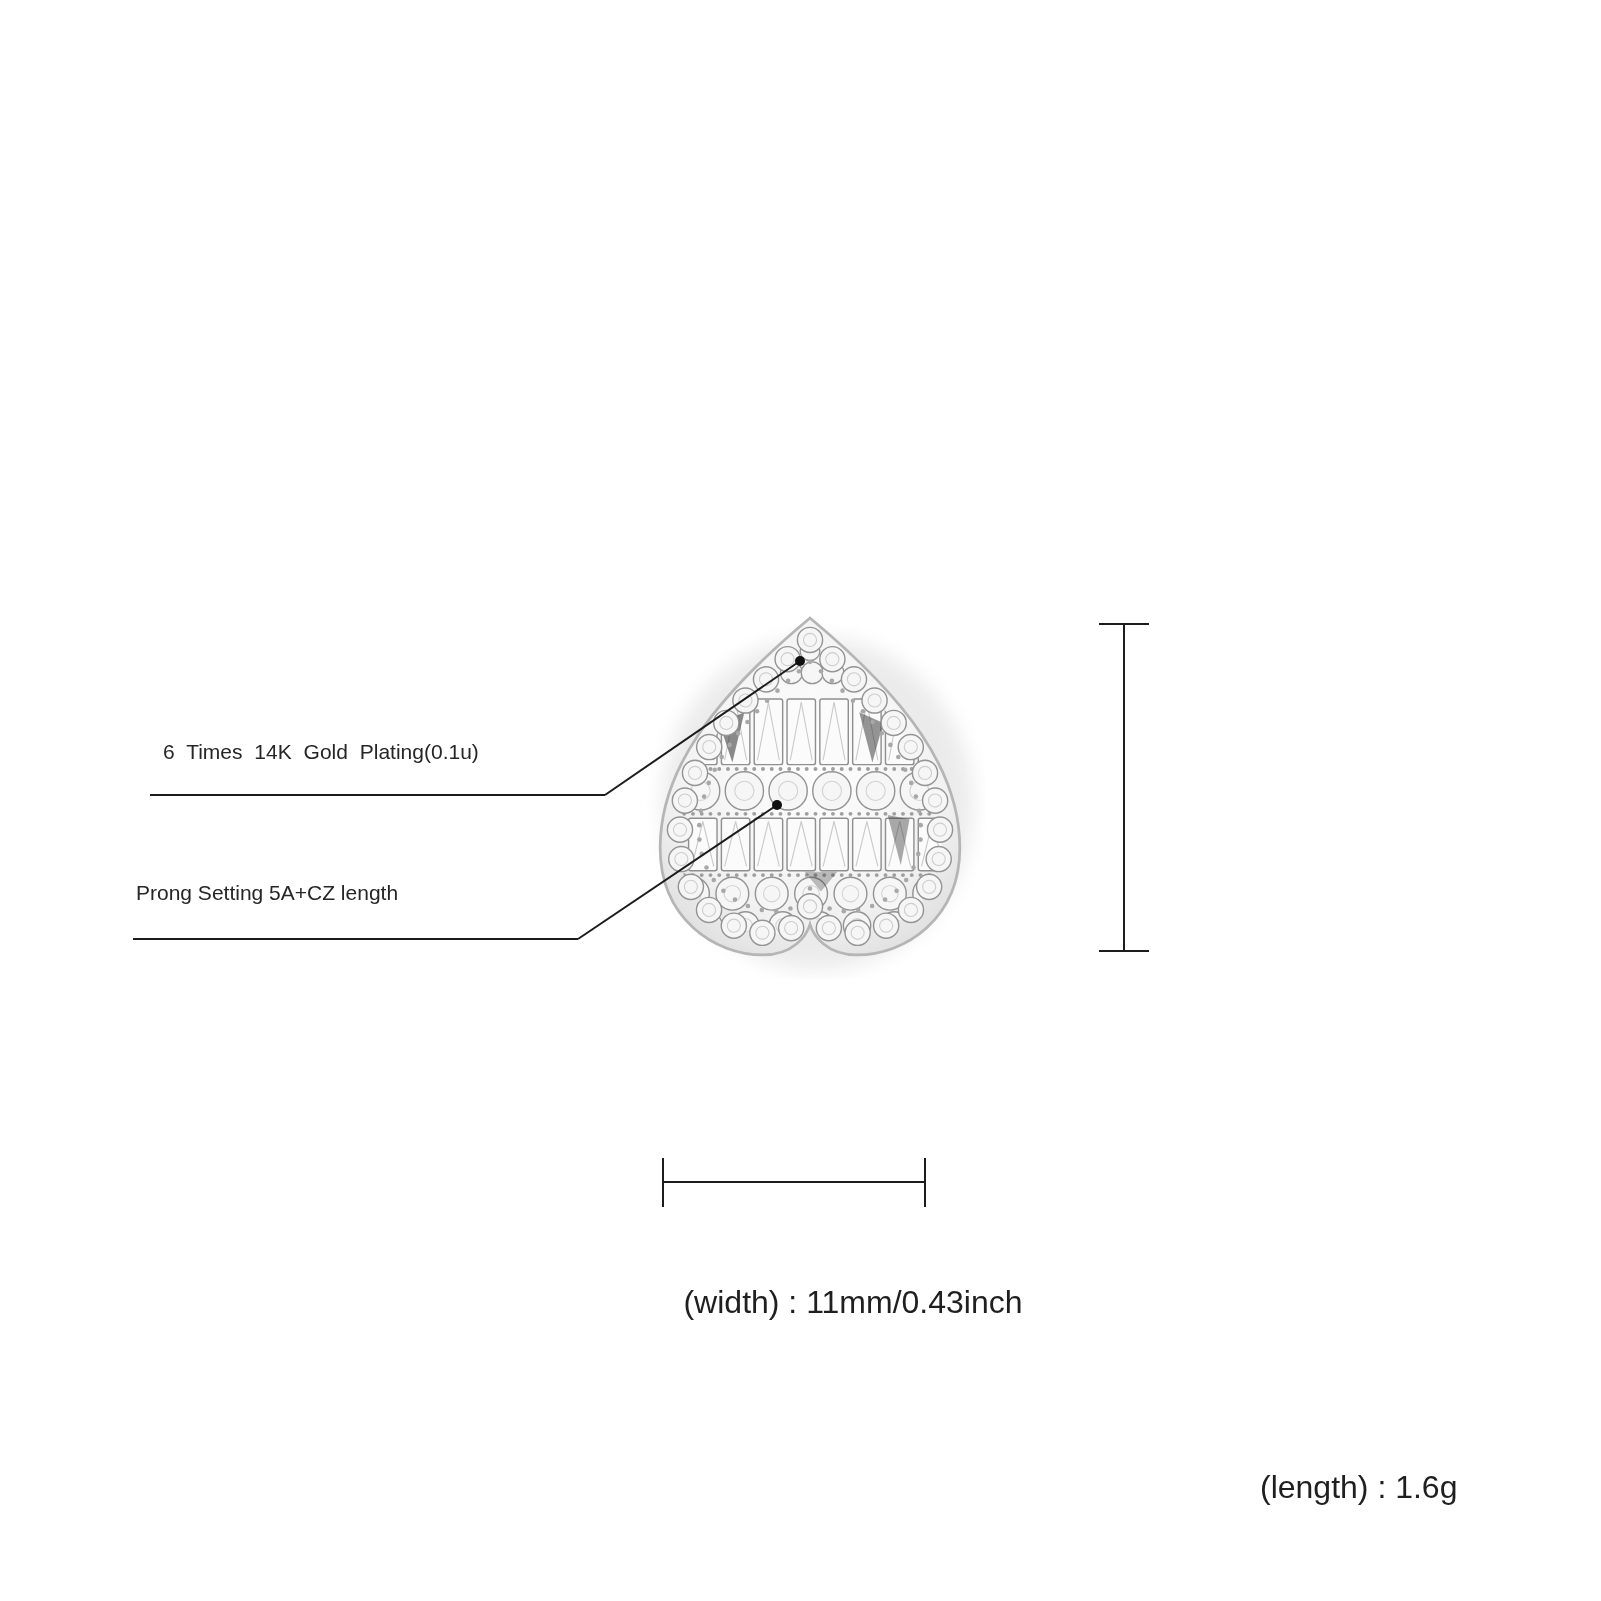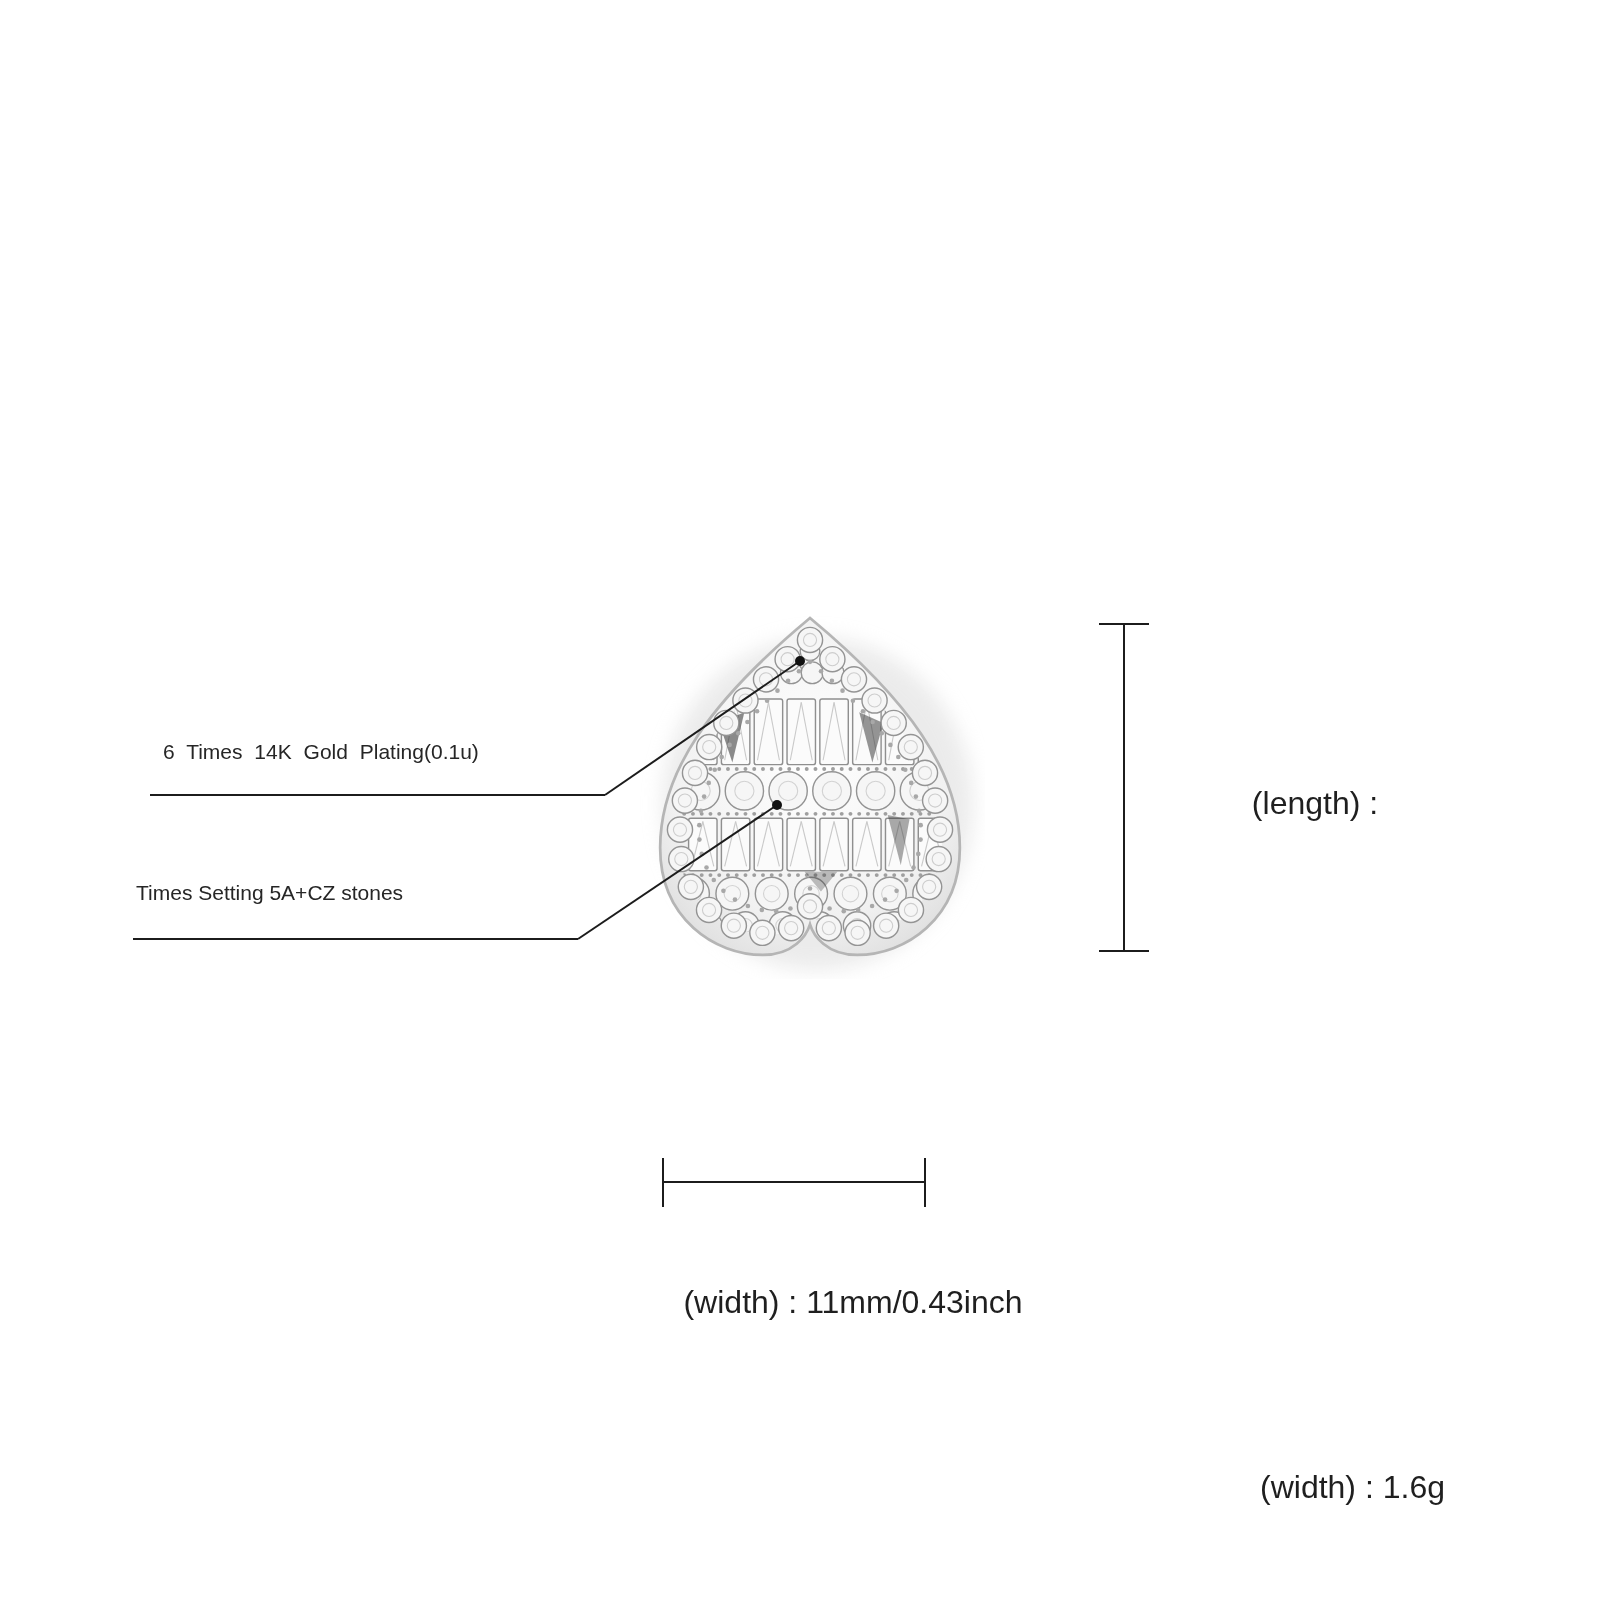--- a/index.html
+++ b/index.html
@@ -358,20 +358,19 @@
         <circle cx="95.97618972778321" cy="97.37566162109376" r="11.5" fill="#f6f6f6" stroke="#949494" stroke-width="1.3"></circle>
         <circle cx="95.97618972778321" cy="97.37566162109376" r="6" fill="none" stroke="#cdcdcd" stroke-width="1"></circle>
         <circle cx="114.7895613861084" cy="78.02344844818116" r="11.5" fill="#f6f6f6" stroke="#949494" stroke-width="1.3"></circle>
         <circle cx="114.7895613861084" cy="78.02344844818116" r="6" fill="none" stroke="#cdcdcd" stroke-width="1"></circle>
         <circle cx="134.5476853942871" cy="59.634715538024906" r="11.5" fill="#f6f6f6" stroke="#949494" stroke-width="1.3"></circle>
         <circle cx="134.5476853942871" cy="59.634715538024906" r="6" fill="none" stroke="#cdcdcd" stroke-width="1"></circle>
       </g>
   </svg>
 
   <div class="label" id="lbl1">6 Times 14K Gold Plating(0.1u)</div>
-  <div class="label" id="lbl2">Times Setting 5A+CZ stones</div>
+  <div class="label" id="lbl2">Prong Setting 5A+CZ length</div>
 
   <div class="dim" id="lengthText">
-    <div>(length) :</div>
   </div>
   <div class="dim" id="widthText">(width) : 11mm/0.43inch</div>
-  <div class="dim" id="weightText">(width) : 1.6g</div>
+  <div class="dim" id="weightText">(length) : 1.6g</div>
 </div>
 
 </body></html>

